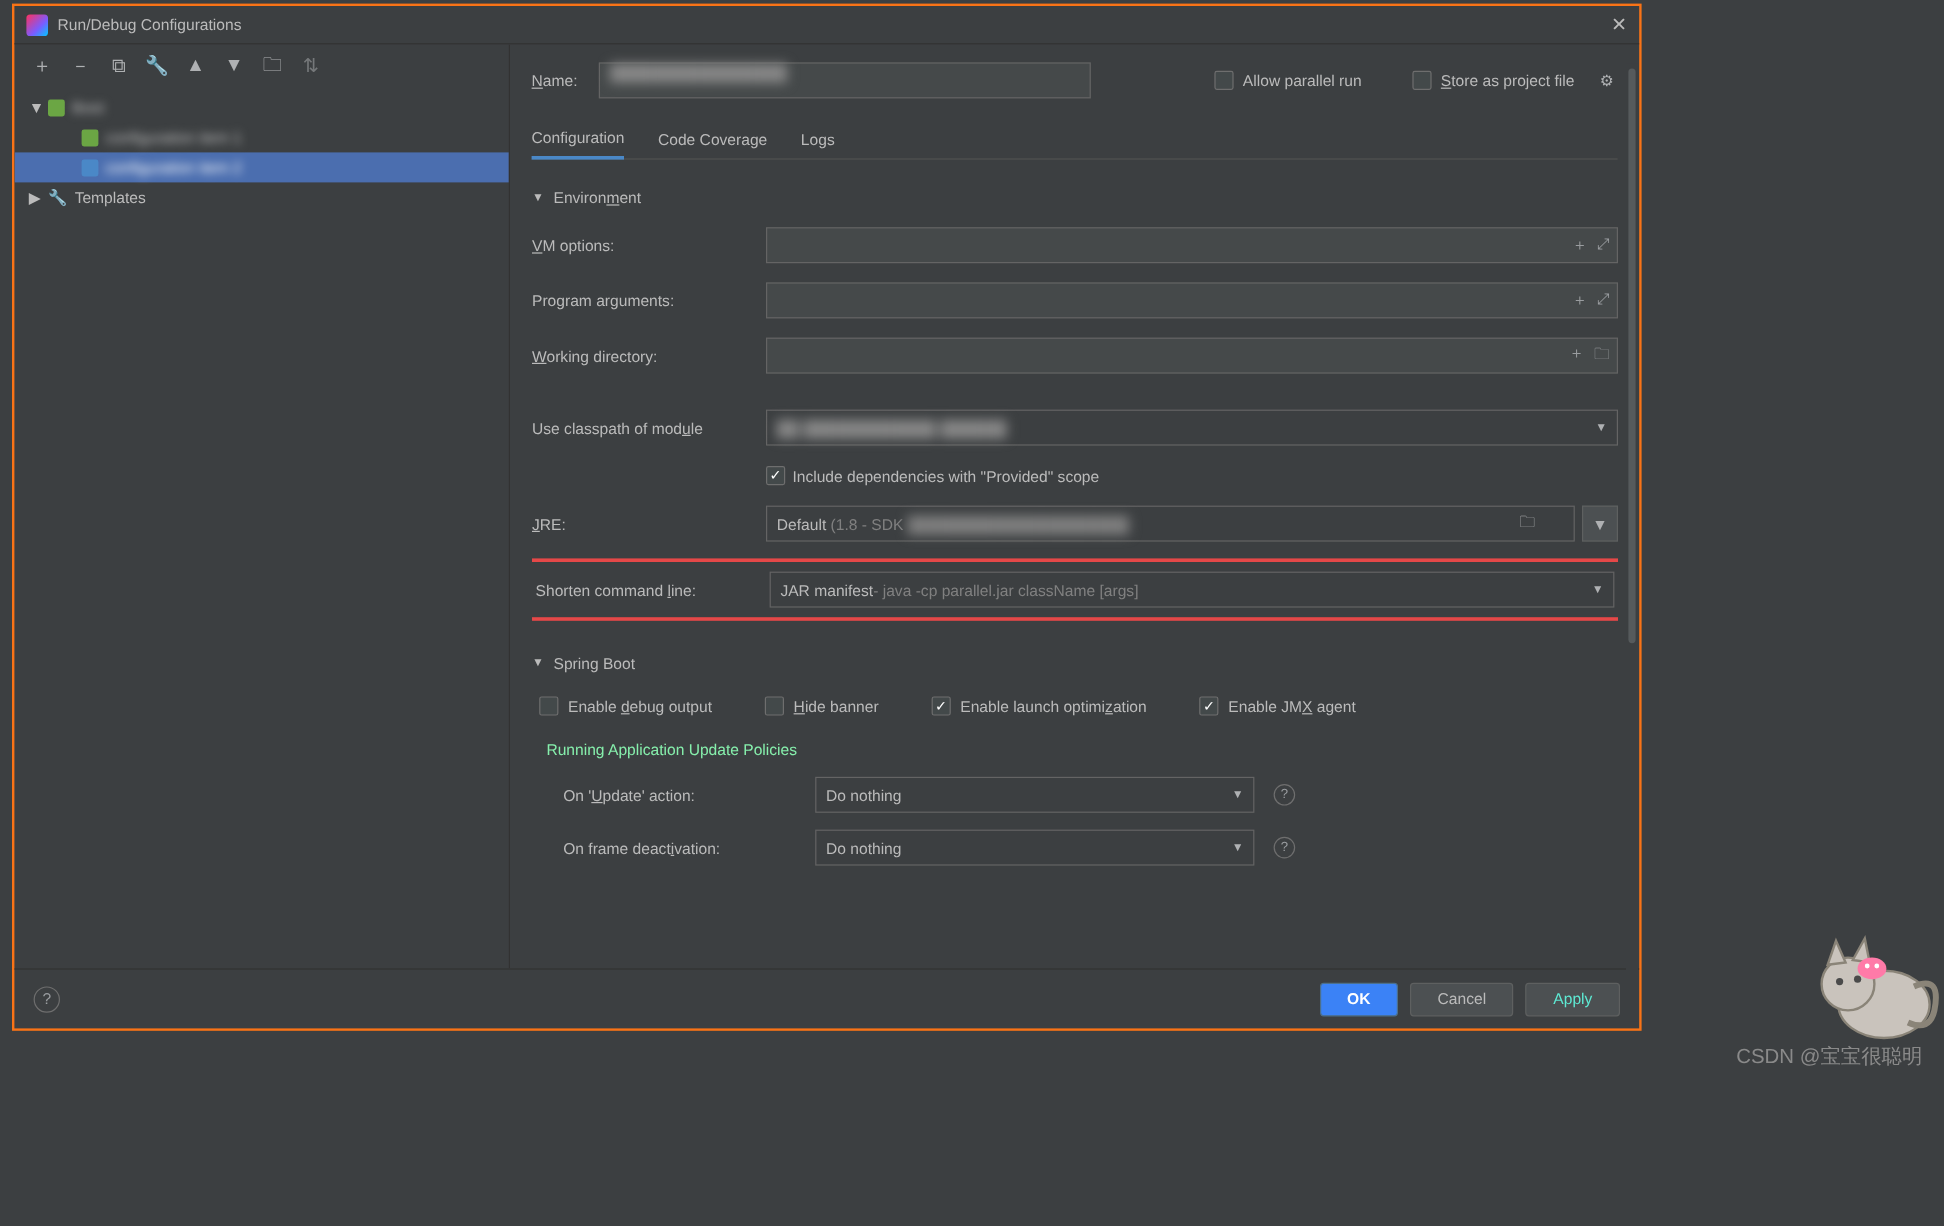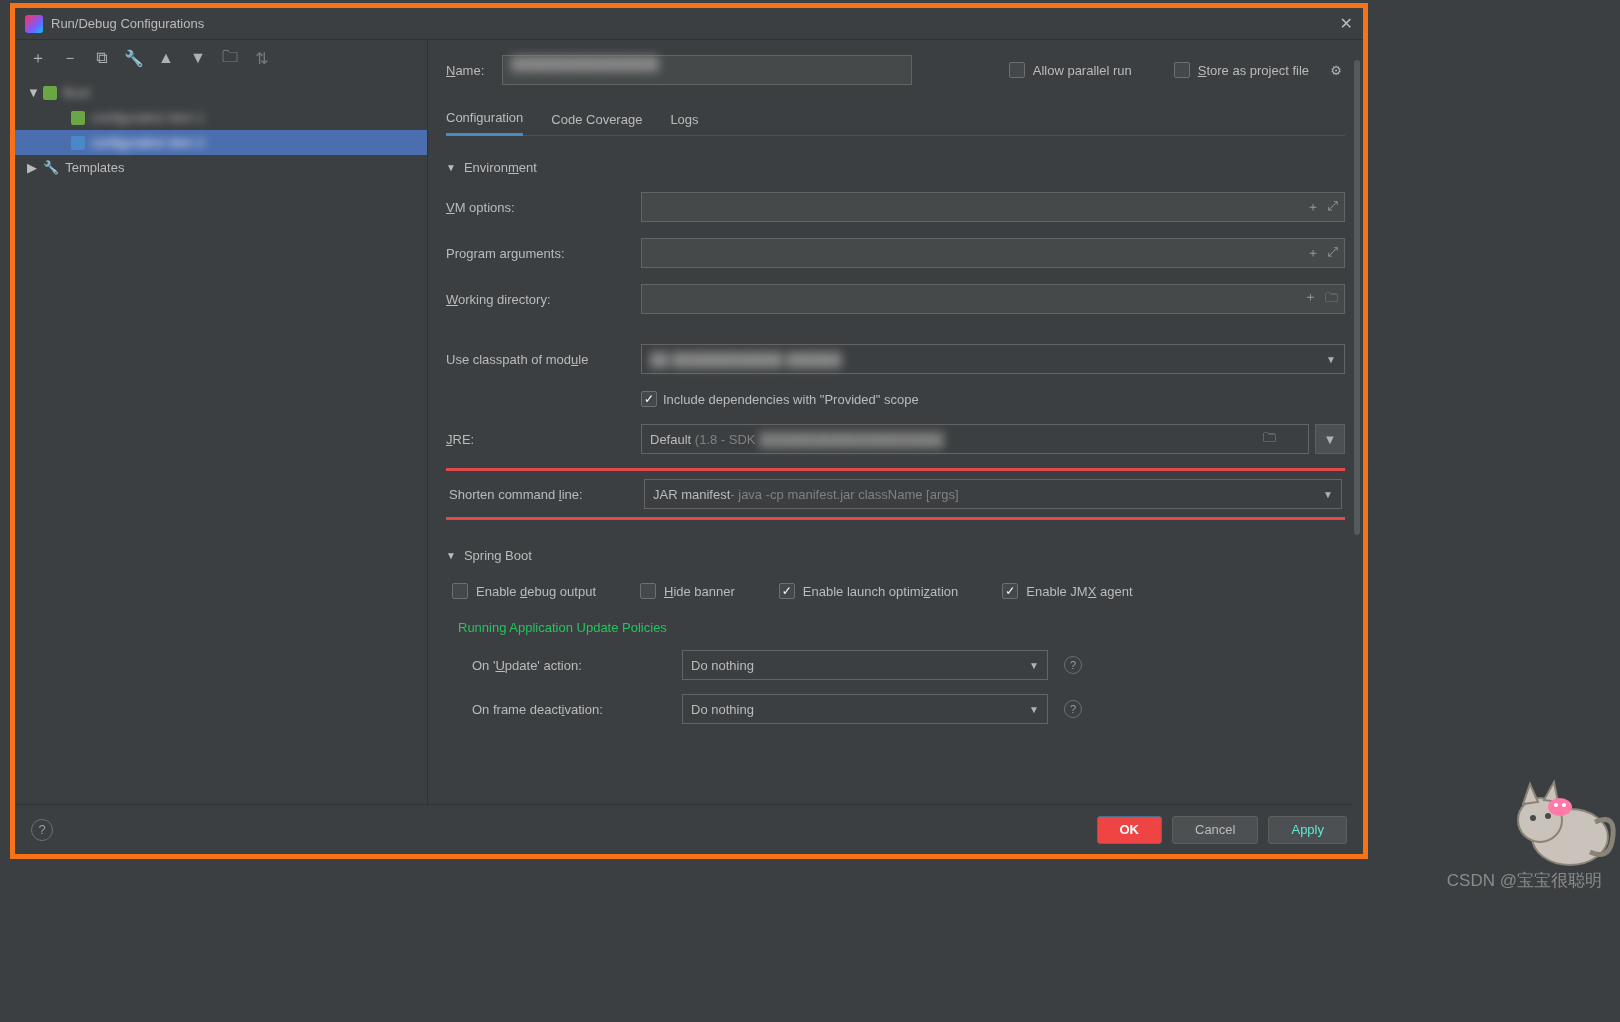--- a/index.html
+++ b/index.html
@@ -1,17 +1,17 @@
 <!DOCTYPE html>
 <html><head>
 <meta charset="utf-8">
 <style>
 * { box-sizing: border-box; margin: 0; padding: 0; font-family: "Segoe UI", Arial, sans-serif; }
 body { background: #3c3f41; color: #bbbbbb; font-size: 13px; width: 1620px; height: 1022px; overflow: hidden; position: relative; }
-.dialog { position: absolute; left: 10px; top: 3px; width: 1358px; height: 856px; background: #3c3f41; border: 5px solid #f97316; display: flex; flex-direction: column; }
+.dialog { position: absolute; left: 10px; top: 3px; width: 1358px; height: 856px; background: #3c3f41; border: 2px solid #f97316; display: flex; flex-direction: column; }
 .titlebar { height: 32px; display: flex; align-items: center; padding: 0 10px; border-bottom: 1px solid #323232; }
 .titlebar .app-icon { width: 18px; height: 18px; background: linear-gradient(135deg,#fe315d,#7b5bff 60%,#00c7ff); border-radius: 3px; margin-right: 8px; }
 .titlebar .title { color: #bbbbbb; font-size: 13px; flex: 1; }
 .titlebar .close { color: #bbbbbb; font-size: 16px; cursor: pointer; }
 .body { flex: 1; display: flex; overflow: hidden; }
 .sidebar { width: 413px; border-right: 1px solid #323232; display: flex; flex-direction: column; }
 .toolbar { height: 36px; display: flex; align-items: center; gap: 14px; padding: 0 14px; color: #afb1b3; }
 .toolbar .ico { width: 18px; height: 18px; display: flex; align-items: center; justify-content: center; font-size: 16px; cursor: pointer; }
 .tree { flex: 1; overflow: auto; padding-top: 4px; }
 .tree-row { height: 25px; display: flex; align-items: center; padding-left: 28px; gap: 6px; cursor: pointer; }
@@ -44,26 +44,26 @@
 .btn-square { width: 30px; height: 30px; background: #4c5052; border: 1px solid #5e6060; color: #afb1b3; display: flex; align-items: center; justify-content: center; cursor: pointer; }
 .section { display: flex; align-items: center; gap: 8px; height: 34px; cursor: pointer; }
 .section .tri { font-size: 10px; }
 .indent { padding-left: 26px; }
 .dd { height: 30px; background: #3c3f41; border: 1px solid #646464; flex: 1; display: flex; align-items: center; padding: 0 8px; color: #bbbbbb; position: relative; cursor: pointer; }
 .dd .caret { position: absolute; right: 8px; color: #afb1b3; font-size: 10px; }
 .dd .hint { color: #808080; }
 .dd .folder { position: absolute; right: 32px; color: #afb1b3; }
 .red-box { border: 3px solid #e54848; padding: 4px 6px; margin: 6px -6px; }
 .checks-row { display: flex; align-items: center; gap: 44px; padding-left: 6px; height: 38px; }
-.subhead { color: #22c55e; padding: 10px 0 8px 12px; }
+.subhead { color: #86efac; padding: 10px 0 8px 12px; }
 .help-circ { width: 18px; height: 18px; border: 1px solid #6e6e6e; border-radius: 50%; display: flex; align-items: center; justify-content: center; color: #9a9da0; font-size: 11px; margin-left: 10px; }
 .footer { height: 50px; border-top: 1px solid #323232; display: flex; align-items: center; padding: 0 16px; gap: 10px; }
 .footer .help { width: 22px; height: 22px; border: 1px solid #6e6e6e; border-radius: 50%; display: flex; align-items: center; justify-content: center; color: #9a9da0; margin-right: auto; cursor: pointer; }
 .btn { height: 28px; padding: 0 22px; background: #4c5052; border: 1px solid #5e6060; color: #bbbbbb; display: flex; align-items: center; border-radius: 3px; cursor: pointer; }
-.btn.primary { background: #ef4444; border-color: #4c708c; color: #fff; font-weight: 600; }
+.btn.primary { background: #3b82f6; border-color: #4c708c; color: #fff; font-weight: 600; }
 .btn.disabled { color: #5eead4; }
 .watermark { position: absolute; right: 18px; bottom: 130px; color: #8a8a8a; font-size: 17px; }
 .cat { position: absolute; right: 0; bottom: 150px; width: 120px; height: 100px; }
 .cat svg { width: 100%; height: 100%; }
 .scroll-gutter { position: absolute; right: 1px; top: 48px; bottom: 6px; width: 10px; background: #3c3f41; }
 .scroll-gutter .thumb { position: absolute; top: 4px; width: 6px; left: 2px; height: 60%; background: #565a5c; border-radius: 3px; }
 </style>
 </head>
 <body>
 
@@ -199,21 +199,21 @@
             <div class="btn-square">▼</div>
           </div>
         </div>
 
         <div class="red-box">
           <div class="frow" style="min-height:38px">
             <div class="flabel">Shorten command <u>l</u>ine:</div>
             <div class="ffield">
                 <div class="dd">
               <span>JAR manifest</span>
-                  <span class="hint"> - java -cp manifest.jar className [args]</span>
+                  <span class="hint"> - java -cp parallel.jar className [args]</span>
               <span class="caret">▼</span>
             </div>
               </div>
           </div>
         </div>
 
         <div class="section" style="margin-top:18px">
           <span class="tri">▼</span>
           <span>Spring Boot</span>
         </div>

